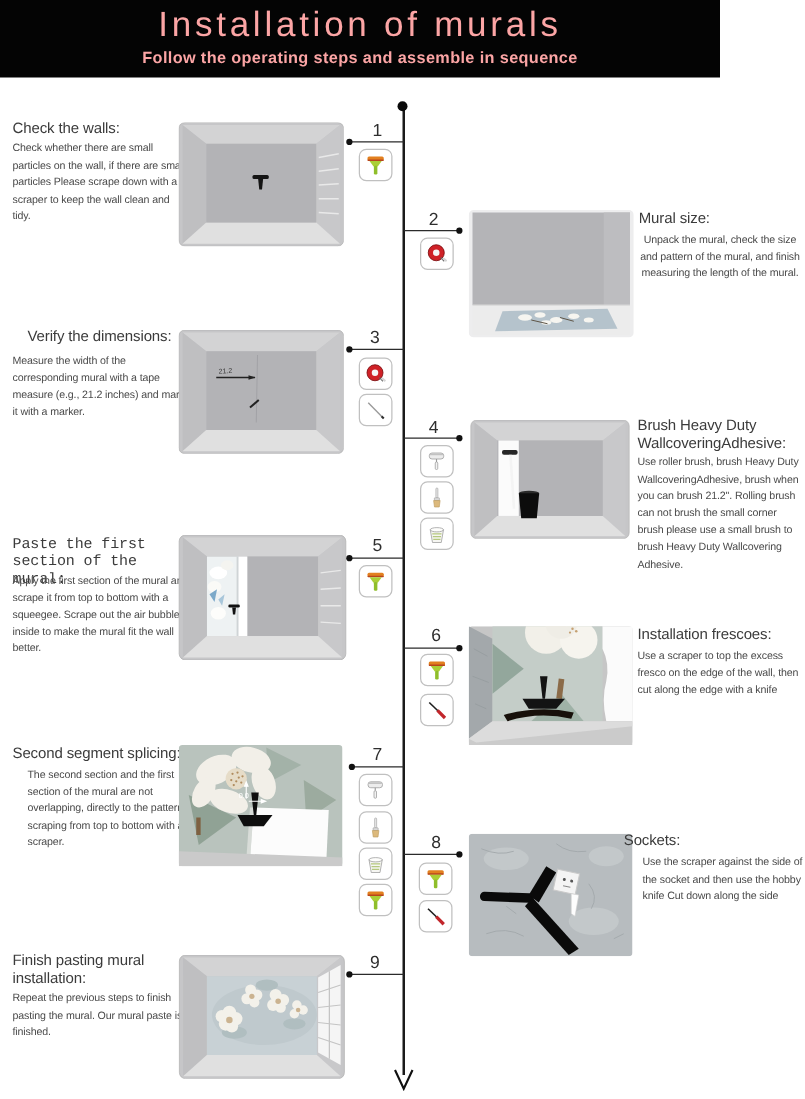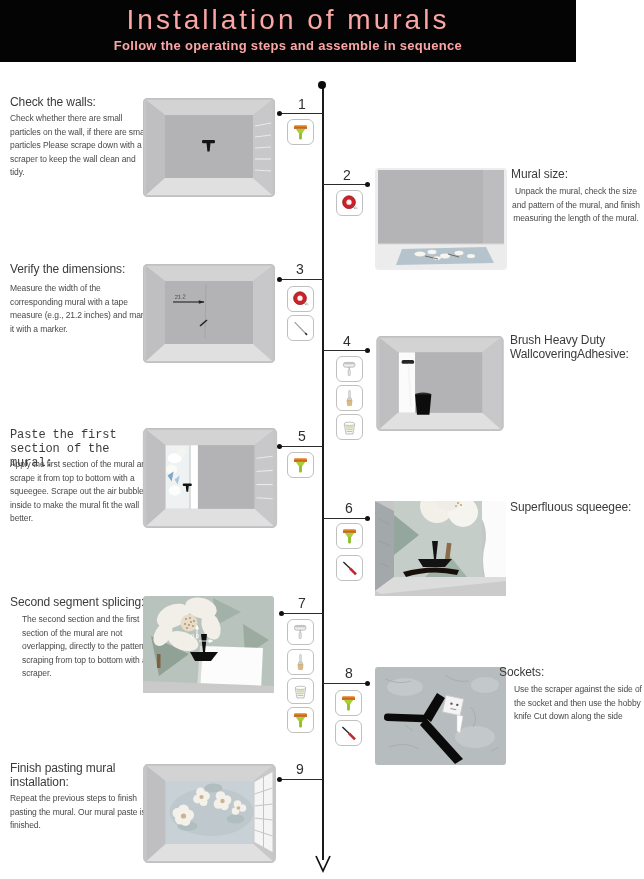--- a/index.html
+++ b/index.html
@@ -100,21 +100,21 @@
         <ellipse cx="62" cy="90" rx="4" ry="1.8"></ellipse>
     </g>
     <g stroke="#5f5648" stroke-width="0.8">
         <line x1="50" y1="88" x2="63" y2="91"></line>
         <line x1="73" y1="86" x2="84" y2="89"></line>
       </g>
   </svg>
   <div class="stitle" style="left:511px;top:167px;width:130px;">Mural size:</div>
   <div class="sbody" style="left:511px;top:185px;width:130px;text-align:center;">Unpack the mural, check the size and pattern of the mural, and finish measuring the length of the mural.</div>
 
-  <div class="stitle" style="left:10px;top:262px;width:160px;">Verify the dimensions:</div>
+  <div class="stitle" style="left:22px;top:262px;width:160px;">Verify the dimensions:</div>
   <div class="sbody" style="left:10px;top:282px;width:140px;">Measure the width of the corresponding mural with a tape measure (e.g., 21.2 inches) and mark it with a marker.</div>
   <svg class="img" style="left:143px;top:264px;" width="132" height="99" viewBox="0 0 132 99">
     <rect width="132" height="99" rx="5" fill="#c6c6c8" stroke="#b2b2b2" stroke-width="0.6"></rect>
     <polygon points="3,2 129,2 110,17 22,17" fill="#d3d3d4"></polygon>
     <polygon points="3,2 22,17 22,80 3,97" fill="#bfbfc1"></polygon>
     <polygon points="129,2 110,17 110,80 129,97" fill="#c8c8ca"></polygon>
     <polygon points="3,97 22,80 110,80 129,97" fill="#e0e0e0"></polygon>
     <rect x="22" y="17" width="88" height="63" fill="#b3b3b6"></rect>
     <line x1="63" y1="20" x2="62" y2="74" stroke="#97979b" stroke-width="0.5"></line>
     <line x1="30" y1="38" x2="61" y2="38" stroke="#222" stroke-width="1.1"></line>
@@ -173,20 +173,21 @@
     <polygon points="129,2 110,17 110,80 129,97" fill="#c8c8ca"></polygon>
     <polygon points="3,97 22,80 110,80 129,97" fill="#e0e0e0"></polygon>
     <rect x="22" y="17" width="88" height="63" fill="#b3b3b6"></rect>
     <rect x="23" y="17" width="17" height="63" fill="#fbfbfb"></rect>
     <rect x="26" y="25" width="13" height="4" rx="1.6" fill="#262626"></rect>
     <line x1="33" y1="29" x2="36" y2="74" stroke="#f4f4f4" stroke-width="2.2"></line>
     <ellipse cx="48.5" cy="61" rx="8.5" ry="2" fill="#2b2b2b"></ellipse>
     <polygon points="40,61 57,61 55,82 42,82" fill="#0c0c0c"></polygon>
   </svg>
   <div class="stitle" style="left:510px;top:333px;width:142px;">Brush Heavy Duty WallcoveringAdhesive:</div>
+  <div class="sbody" style="left:510px;top:363px;width:132px;">Use roller brush, brush Heavy Duty WallcoveringAdhesive, brush when you can brush 21.2". Rolling brush can not brush the small corner brush please use a small brush to brush Heavy Duty Wallcovering Adhesive.</div>
 
   <div class="stitle" style="left:10px;top:428px;width:140px;font-family:Liberation Mono, monospace;">Paste the first section of the mural:</div>
   <div class="sbody" style="left:10px;top:458px;width:142px;">Apply the first section of the mural and scrape it from top to bottom with a squeegee. Scrape out the air bubbles inside to make the mural fit the wall better.</div>
   <svg class="img" style="left:142px;top:428px;" width="136" height="100" viewBox="0 0 132 99">
     <rect width="132" height="99" rx="5" fill="#c6c6c8" stroke="#b2b2b2" stroke-width="0.6"></rect>
     <polygon points="3,2 129,2 110,17 22,17" fill="#d3d3d4"></polygon>
     <polygon points="3,2 22,17 22,80 3,97" fill="#bfbfc1"></polygon>
     <polygon points="129,2 110,17 110,80 129,97" fill="#c8c8ca"></polygon>
     <polygon points="3,97 22,80 110,80 129,97" fill="#e0e0e0"></polygon>
     <rect x="22" y="17" width="88" height="63" fill="#b3b3b6"></rect>
@@ -261,21 +262,22 @@
     <path d="M107,0 L131,0 L131,76 L110,76 Q106,58 110,44 Q113,30 107,18 Z" fill="#fbfbfb"></path>
     <polygon points="0,90 19,76 131,76 131,95 0,95" fill="#cbcbcb"></polygon>
     <polygon points="0,90 19,76 131,76 131,80 6,93" fill="#dcdcdc"></polygon>
     <rect x="71" y="42" width="4.5" height="16" fill="#8b6b49" transform="rotate(7 73 50)"></rect>
     <g fill="#131313">
       <polygon points="57,40 63,40 61,58 59,58"></polygon>
       <polygon points="43,58 77,58 70,66 48,66"></polygon>
     </g>
     <path d="M28,71 Q56,63 84,69 L82,74 Q56,68 31,76 Z" fill="#17100a"></path>
   </svg>
-  <div class="stitle" style="left:510px;top:500px;width:132px;">Superfluous squeegee:</div>
+  <div class="stitle" style="left:510px;top:500px;width:132px;">Installation frescoes:</div>
+  <div class="sbody" style="left:510px;top:518px;width:132px;">Use a scraper to top the excess fresco on the edge of the wall, then cut along the edge with a knife</div>
 
   <div class="stitle" style="left:10px;top:595px;width:145px;">Second segment splicing:</div>
   <div class="sbody" style="left:22px;top:613px;width:140px;">The second section and the first section of the mural are not overlapping, directly to the pattern, scraping from top to bottom with a scraper.</div>
   <svg class="img" style="left:143px;top:596px;" width="131" height="97" viewBox="0 0 131 97">
     <rect width="131" height="97" rx="3" fill="#b9c3bd"></rect>
     <polygon points="8,40 46,58 16,80" fill="#90a295"></polygon>
     <polygon points="70,2 98,16 72,30" fill="#a3b2a8"></polygon>
     <polygon points="100,28 126,44 102,60" fill="#9cab9f"></polygon>
     <g fill="#f2efe8">
       <ellipse cx="30" cy="20" rx="17" ry="11" transform="rotate(-25 30 20)"></ellipse>

